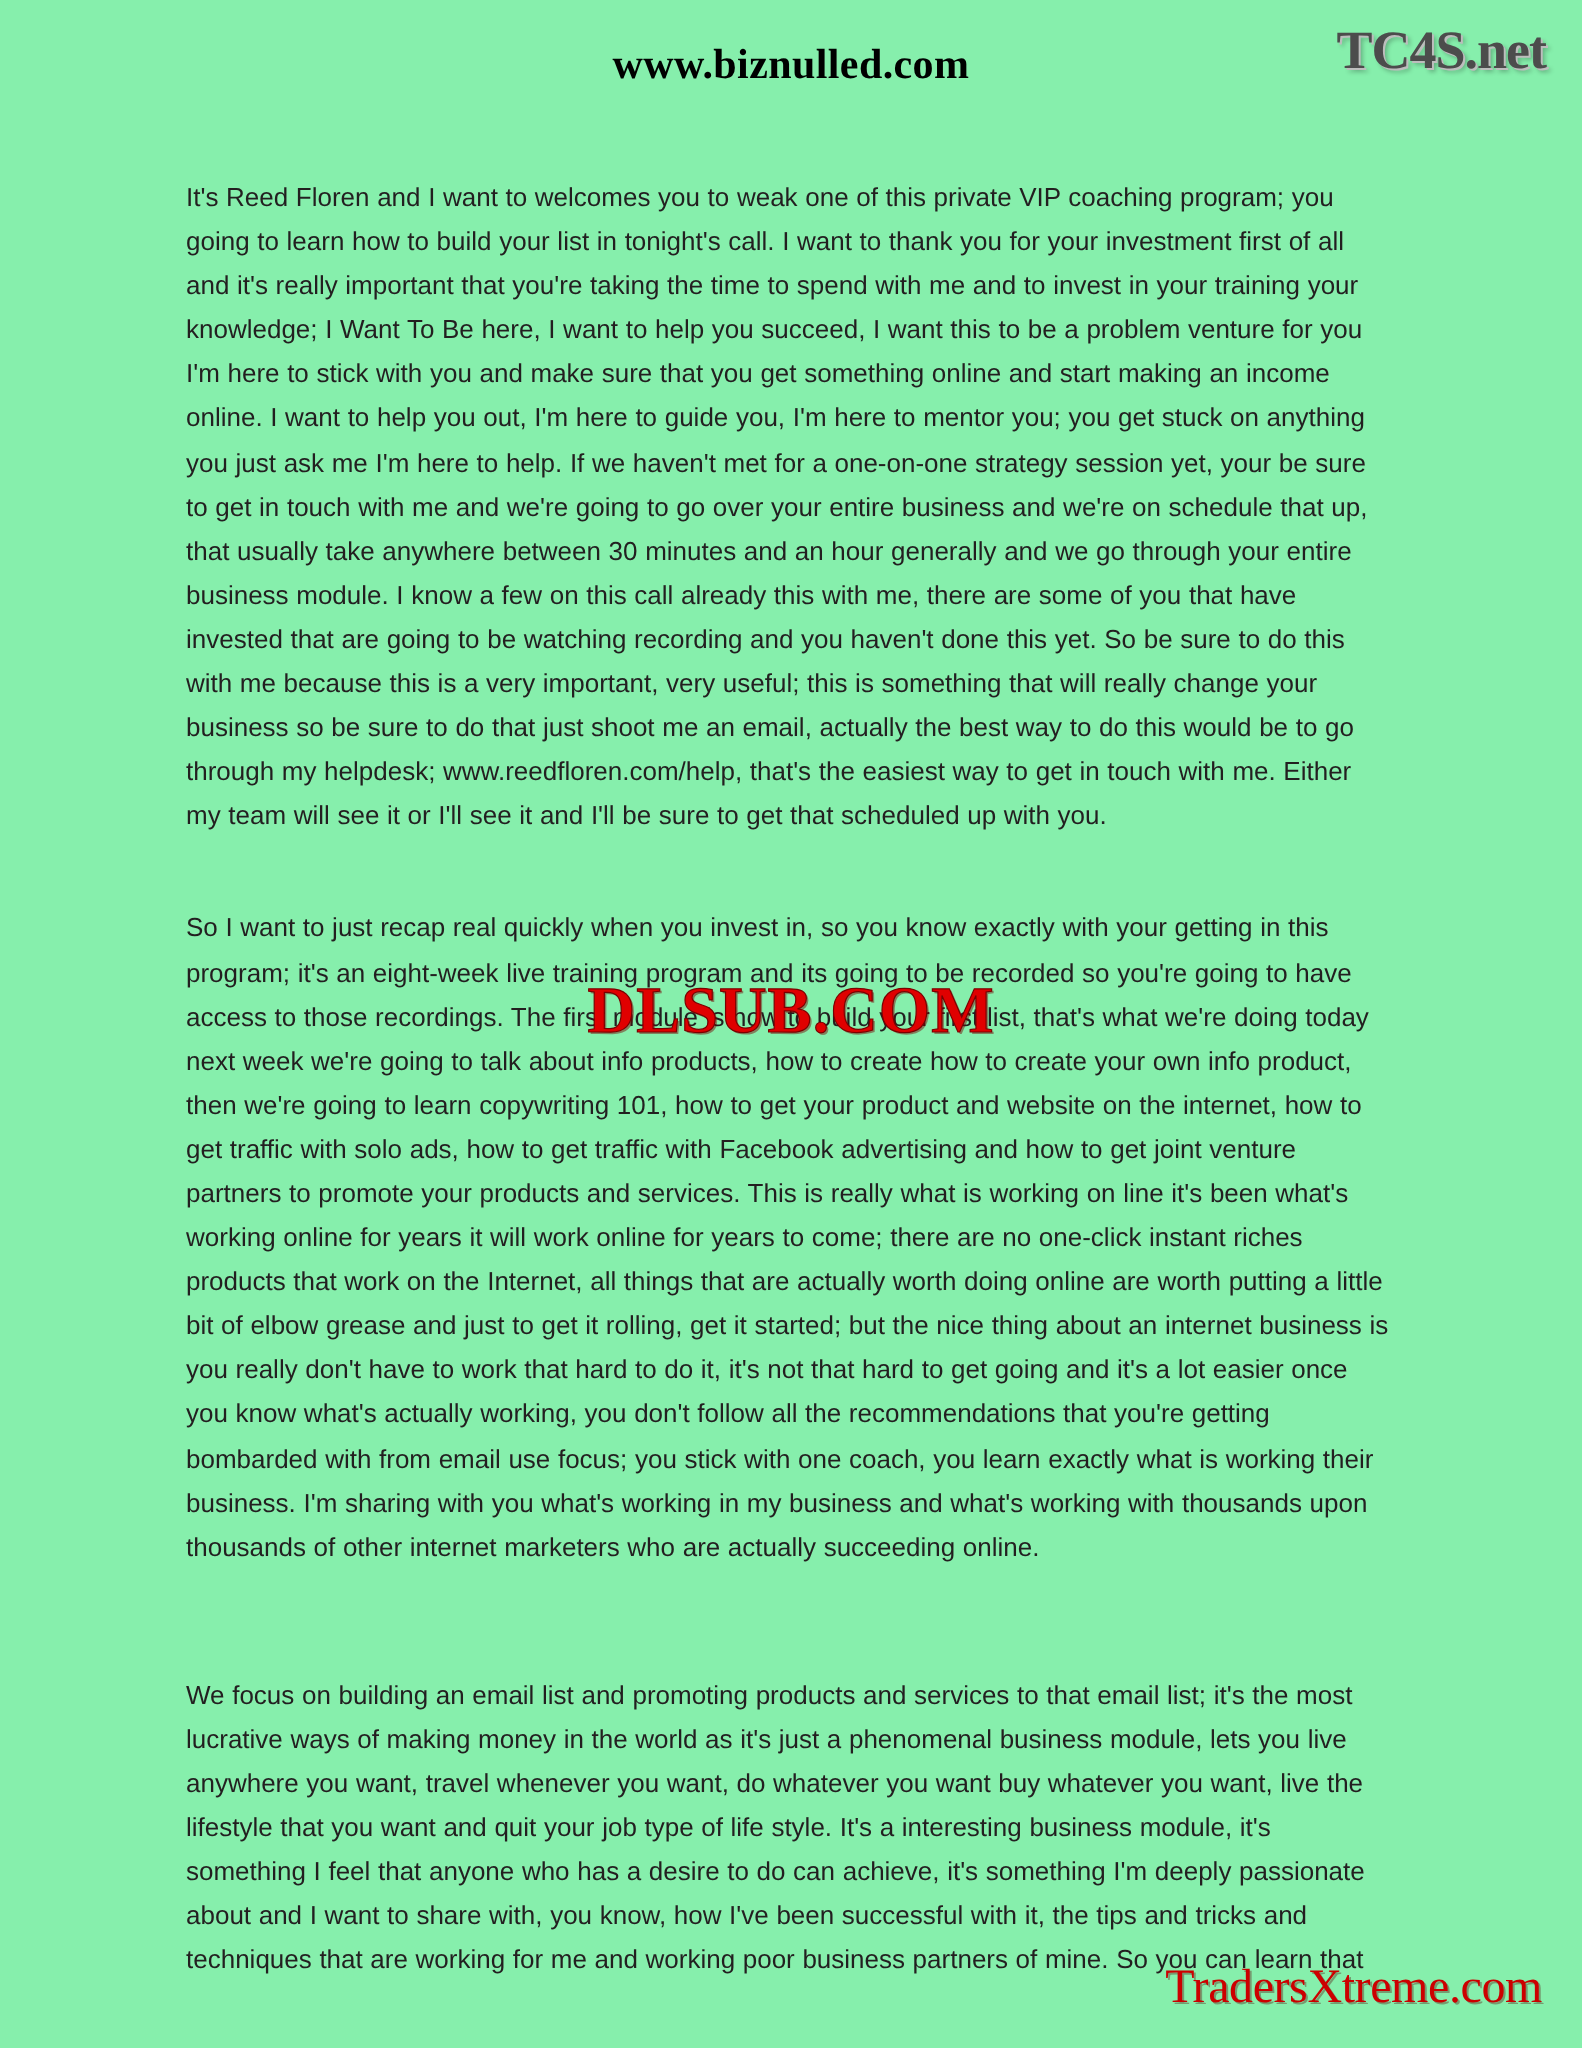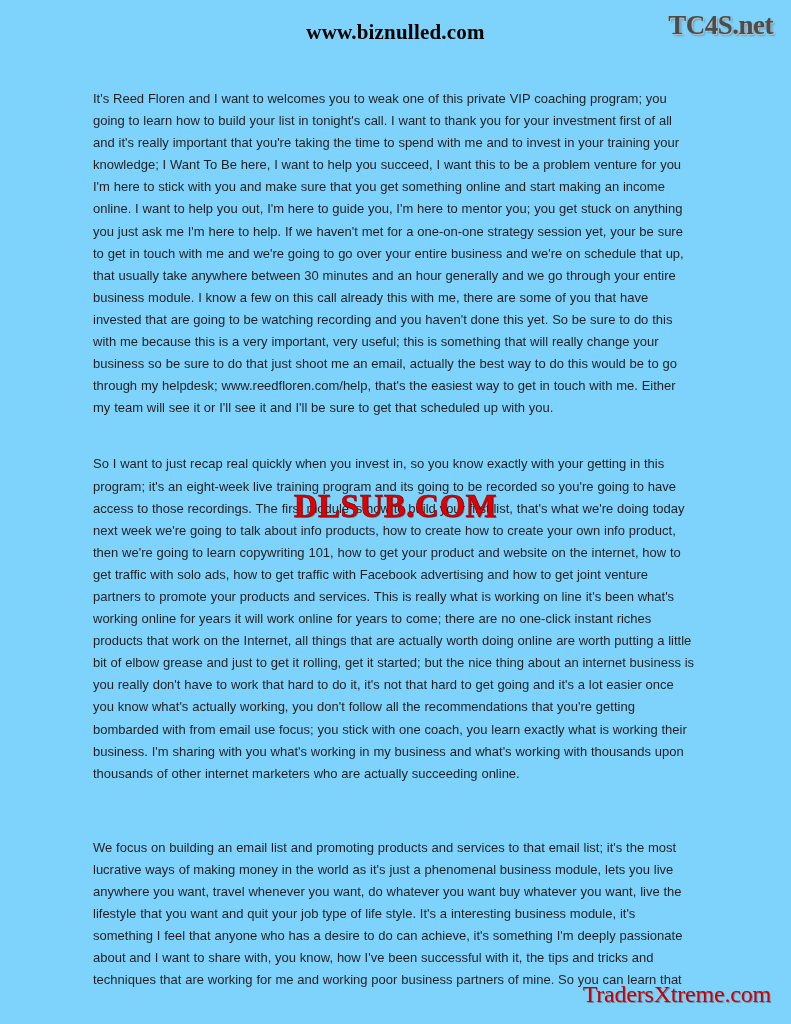--- a/index.html
+++ b/index.html
@@ -14,21 +14,21 @@
     font-family: "Liberation Sans", sans-serif;
     color: #231f20;
     overflow: hidden;
   }
 
   .page {
     position: absolute;
     left: 0; top: 0;
     width: 791px;
     height: 1024px;
-    background: #7dd3fc;
+    background: #86efac;
   }
 
   
   .hdr-center {
     position: absolute;
     top: 20px;
     left: 0;
     width: 791px;
     text-align: center;
     font-family: "Liberation Serif", serif;

